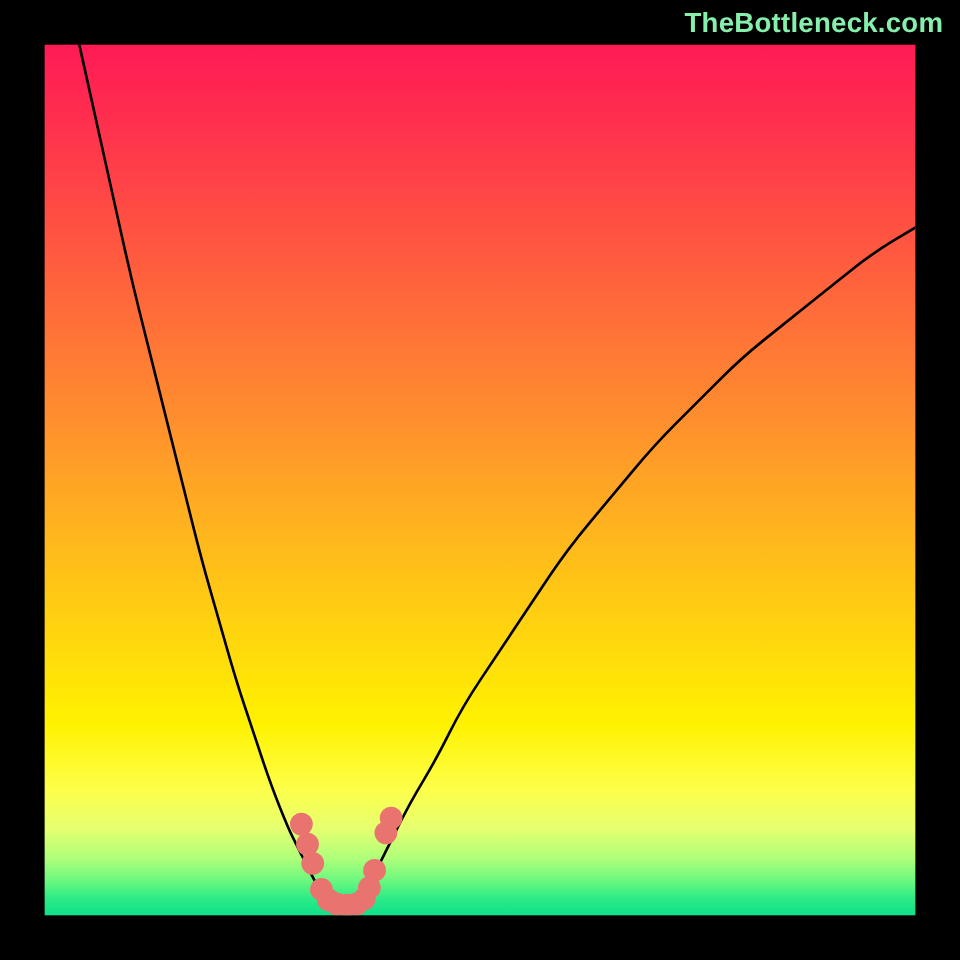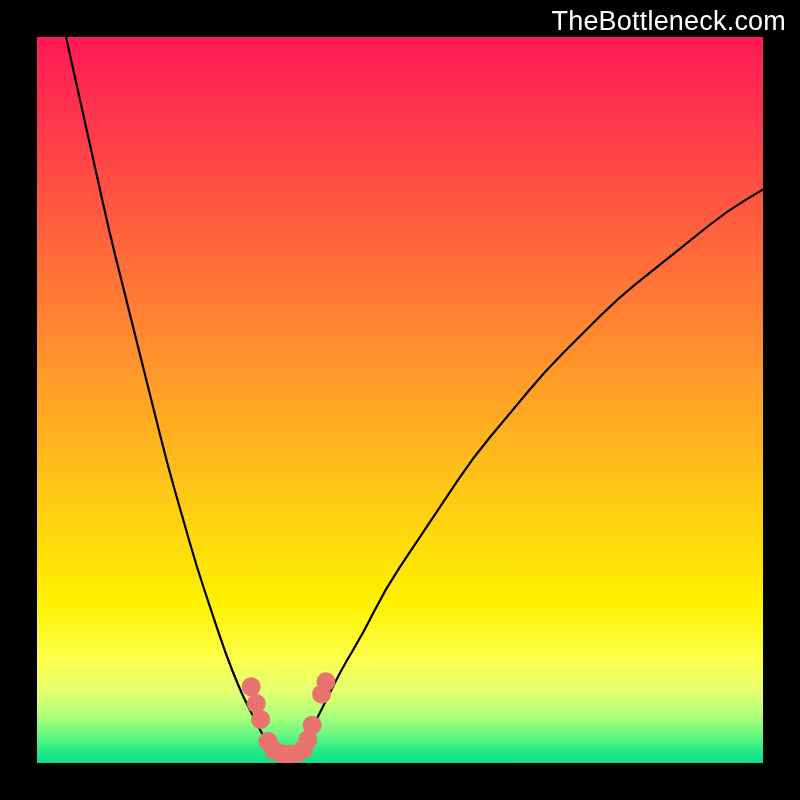--- a/index.html
+++ b/index.html
@@ -51,24 +51,24 @@
     position: absolute;
     inset: 0;
     width: 726px;
     height: 726px;
   }
   .watermark {
     position: absolute;
     top: 6px;
     right: 14px;
     font-family: Arial, Helvetica, sans-serif;
-    font-size: 27px;
-    font-weight: 400;
+    font-size: 23px;
+    font-weight: 700;
     letter-spacing: 0.2px;
-    color: #ffffff;
+    color: #86efac;
     user-select: none;
   }
   circle.dot {
     fill: #e9746f;
   }
 </style>
 </head>
 <body>
 
 <div class="frame">

